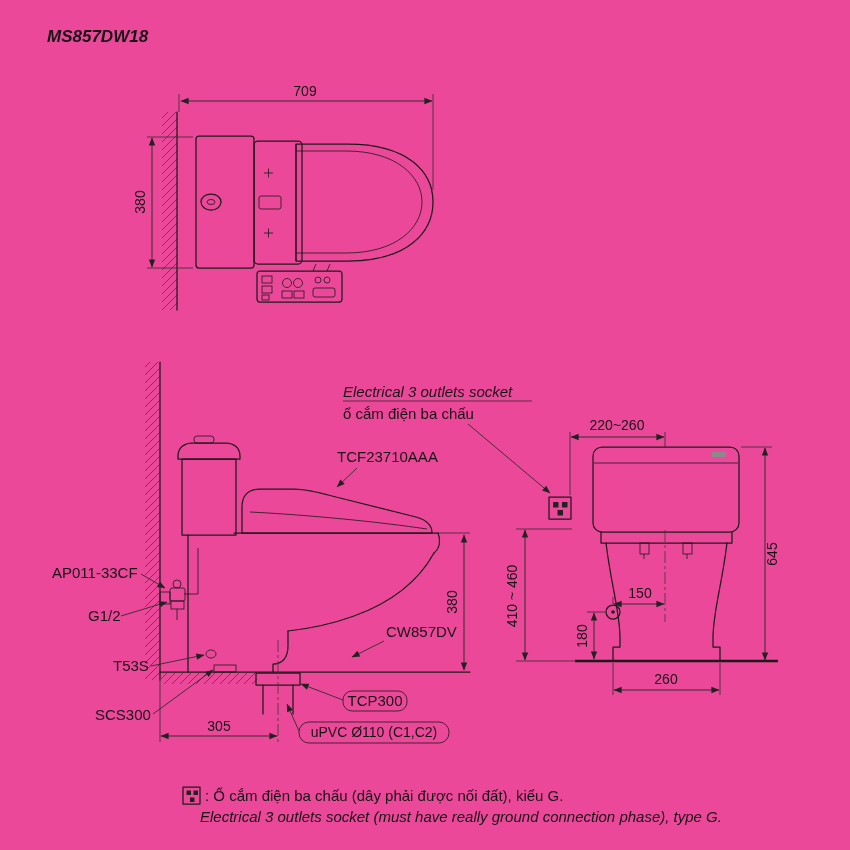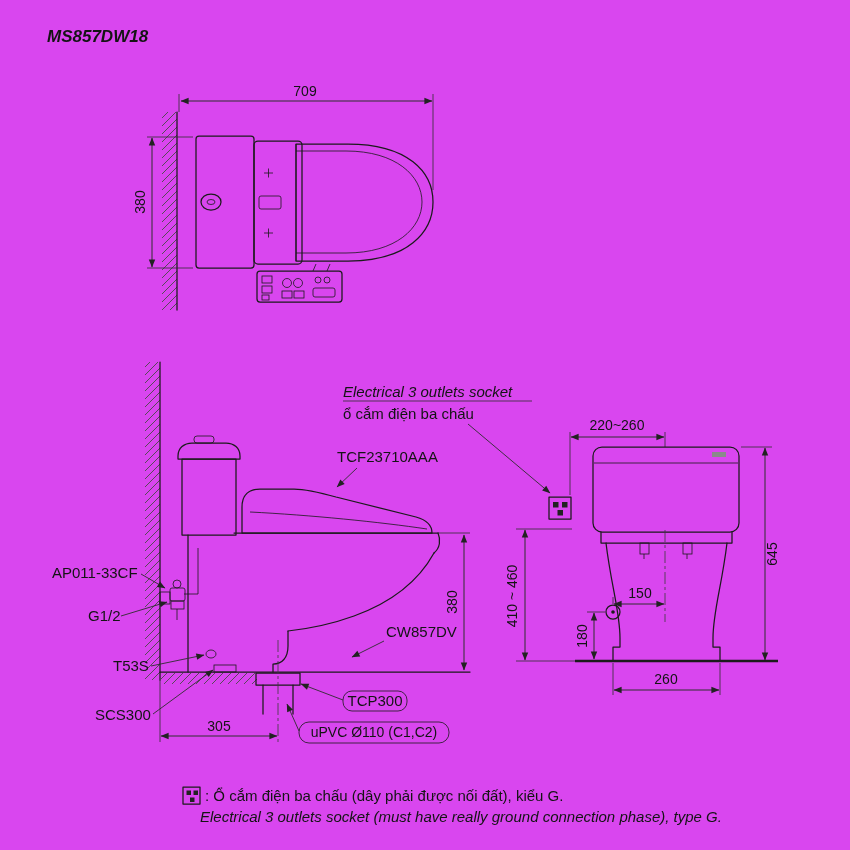--- a/index.html
+++ b/index.html
@@ -1,17 +1,17 @@
 <!DOCTYPE html>
 <html><head>
 <meta charset="utf-8">
 <style>
   html,body{margin:0;padding:0;background:#fff;}
   .sheet{
-    position:relative;width:850px;height:850px;background:#d946ef;
+    position:relative;width:850px;height:850px;background:#ec4899;
     font-family:"Liberation Sans","DejaVu Sans",sans-serif;overflow:hidden;
   }
   svg{position:absolute;left:0;top:0;}
   text{fill:#141414;}
   .obj{stroke:#1b1b1b;stroke-width:1.25;fill:none;stroke-linecap:round;stroke-linejoin:round;}
   .obj-thin{stroke:#1b1b1b;stroke-width:0.8;fill:none;}
   .dim{stroke:#2e2e2e;stroke-width:1;fill:none;}
   .ext{stroke:#2e2e2e;stroke-width:0.8;fill:none;}
   .leader{stroke:#2e2e2e;stroke-width:0.9;fill:none;}
   .cline{stroke:#3a3a3a;stroke-width:0.8;fill:none;stroke-dasharray:12 3 3 3;}

